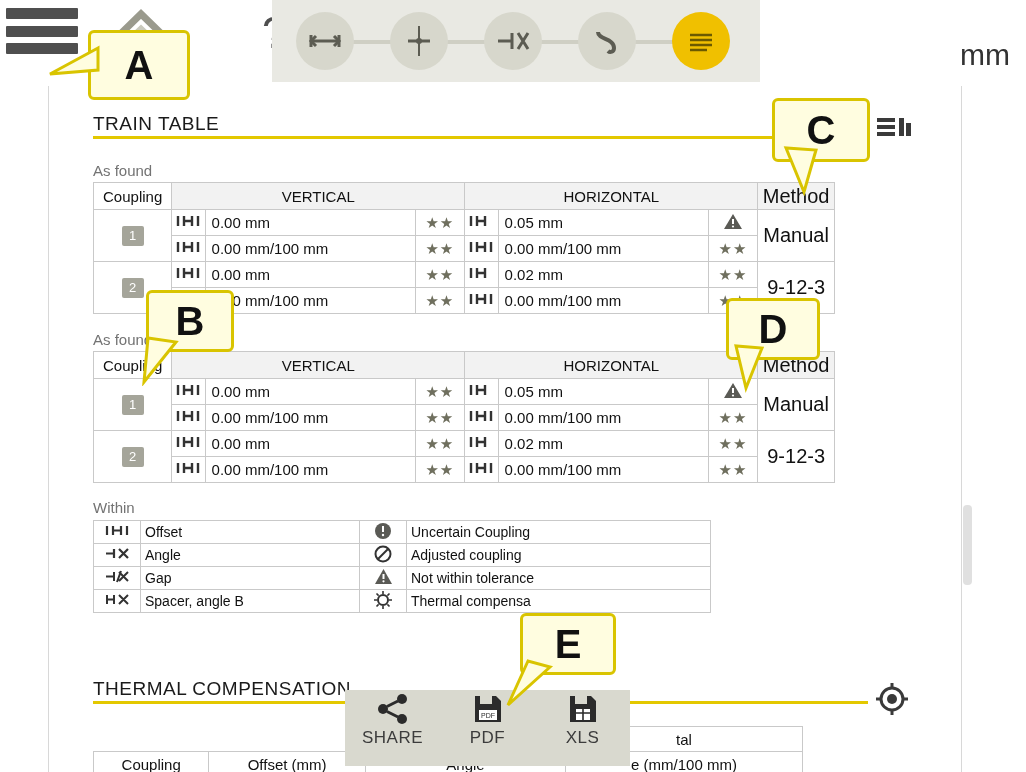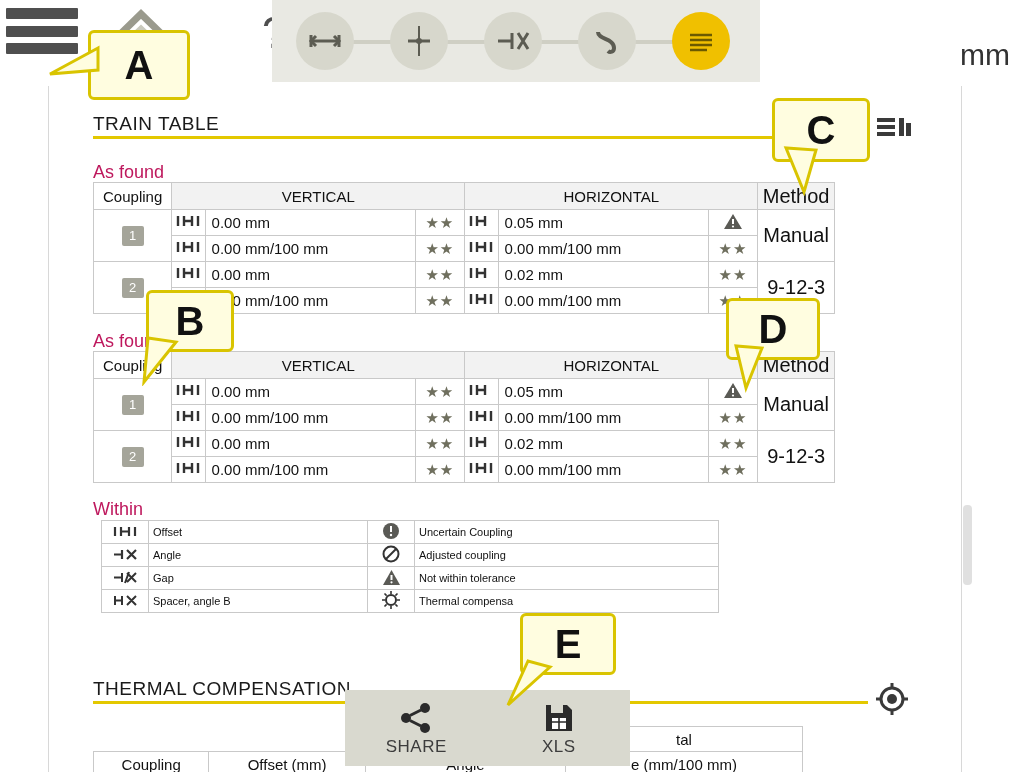--- a/index.html
+++ b/index.html
@@ -83,44 +83,44 @@
   }
   .badge{
     display:inline-block;width:22px;height:20px;line-height:20px;
     background:#a5a59a;color:#fff;font-size:13px;text-align:center;border-radius:2px;
   }
   .valcell{height:25px;}
   .icocol{width:34px;text-align:center;}
   .txtcol{padding-left:6px !important;font-size:15px;}
   .starcol{width:54px;text-align:center;}
   .method{width:78px;text-align:center;font-size:20px;}
-  .asfound-lbl{position:absolute;font-size:18px;color:#be185d;}
+  .asfound-lbl{position:absolute;font-size:15px;color:#737373;}
   
   .stars{color:#6f6f5e;font-size:15px;letter-spacing:1px;}
   
   table.icons{
-    position:absolute;border-collapse:collapse;font-size:11px;margin-left:8px;
+    position:absolute;border-collapse:collapse;font-size:14px;
   }
   table.icons td{border:1px solid #c9c9c9;height:22px;padding:0 4px;}
   .icw{width:38px;text-align:center;}
   .icname{width:210px;}
   
   table.th2{position:absolute;border-collapse:collapse;font-size:15px;}
   table.th2 td{border:1px solid #c9c9c9;height:24px;text-align:center;padding:0 6px;}
   
   .scroll-track{
     position:absolute;left:962px;top:86px;width:12px;height:686px;background:#fff;
   }
   .scroll-thumb{
     position:absolute;left:963px;top:505px;width:9px;height:80px;background:#e0e0e0;border-radius:4px;
   }
   
   .sharebar{
     position:absolute;left:345px;top:690px;width:285px;height:76px;
-    background:#d9d9cf;display:flex;align-items:center;justify-content:space-around;
+    background:#d9d9cf;display:flex;justify-content:space-around;
   }
   .sharebtn{width:90px;text-align:center;cursor:pointer;}
   .sharebtn .glyph{height:38px;display:flex;align-items:center;justify-content:center;}
   .sharebtn .cap{font-size:17px;color:#3c3c3c;letter-spacing:.5px;}
   
   .callout{position:absolute;z-index:40;}
   .callout .box{
     background:#fffde0;border:3px solid #d9c400;border-radius:6px;
     font-size:40px;font-weight:bold;color:#111;text-align:center;
     display:flex;align-items:center;justify-content:center;
@@ -490,20 +490,31 @@
         <path d="M11 13.5 L22 8 M11 18.5 L22 24" stroke="#2b2b2b" stroke-width="3"></path>
       </svg>
     </div>
     <div class="cap">SHARE</div>
   </div>
   <div class="sharebtn">
     <div class="glyph">
       <svg width="32" height="32" viewBox="0 0 32 32">
         <path d="M3 3 H24 L29 8 V29 H3 Z" fill="#2b2b2b"></path>
         <rect x="8" y="3" width="12" height="8" fill="#d9d9cf"></rect>
+        <rect x="7" y="17" width="18" height="10" fill="#fff"></rect>
+        <text x="16" y="25" font-size="7" text-anchor="middle" fill="#2b2b2b" font-family="Liberation Sans, sans-serif">PDF</text>
+      </svg>
+    </div>
+    <div class="cap">PDF</div>
+  </div>
+  <div class="sharebtn">
+    <div class="glyph">
+      <svg width="32" height="32" viewBox="0 0 32 32">
+        <path d="M3 3 H24 L29 8 V29 H3 Z" fill="#2b2b2b"></path>
+        <rect x="8" y="3" width="12" height="8" fill="#d9d9cf"></rect>
         <rect x="9" y="16" width="14" height="11" fill="#fff"></rect>
         <path d="M9 20 H23 M16 16 V27" stroke="#2b2b2b" stroke-width="1.6"></path>
       </svg>
     </div>
     <div class="cap">XLS</div>
   </div>
 </div>
 
 <div class="callout" style="left:88px;top:30px;">
   <div class="box" style="width:96px;height:64px;">A</div>

